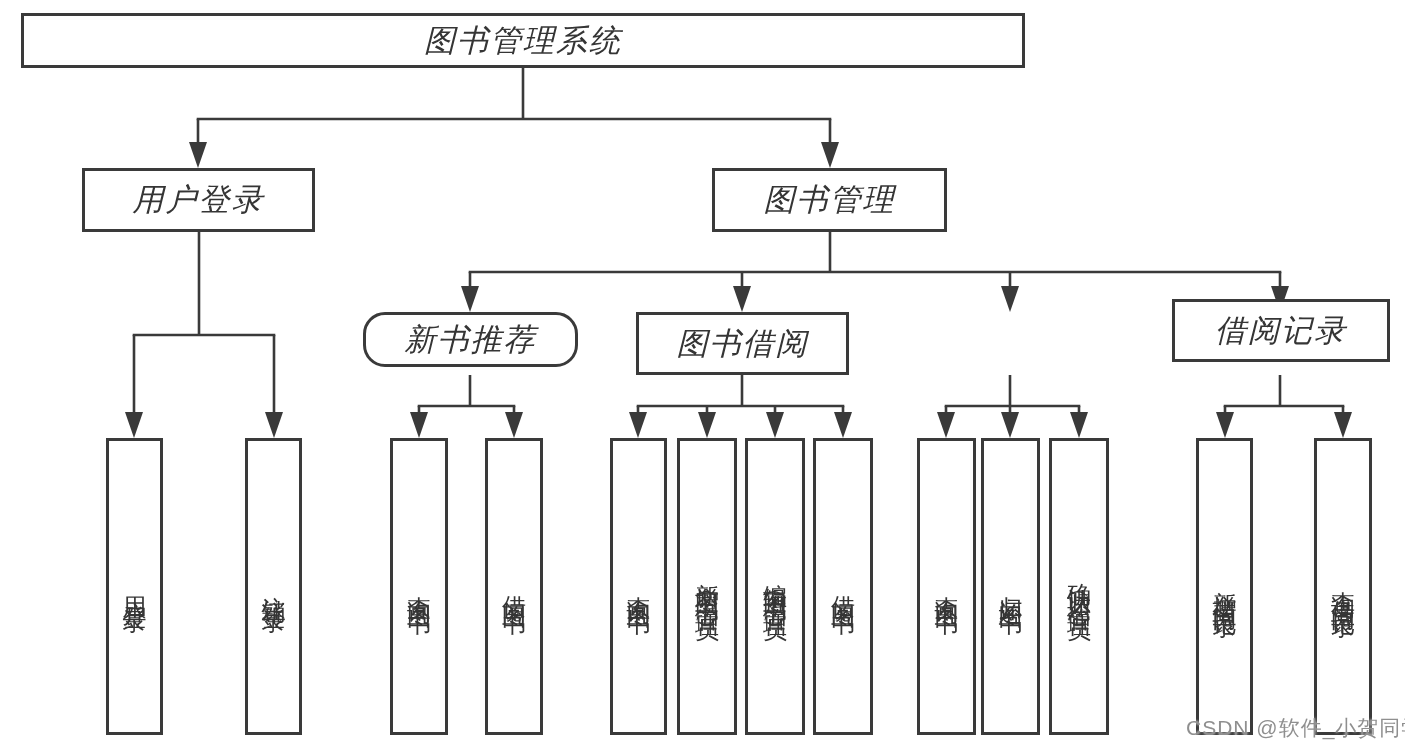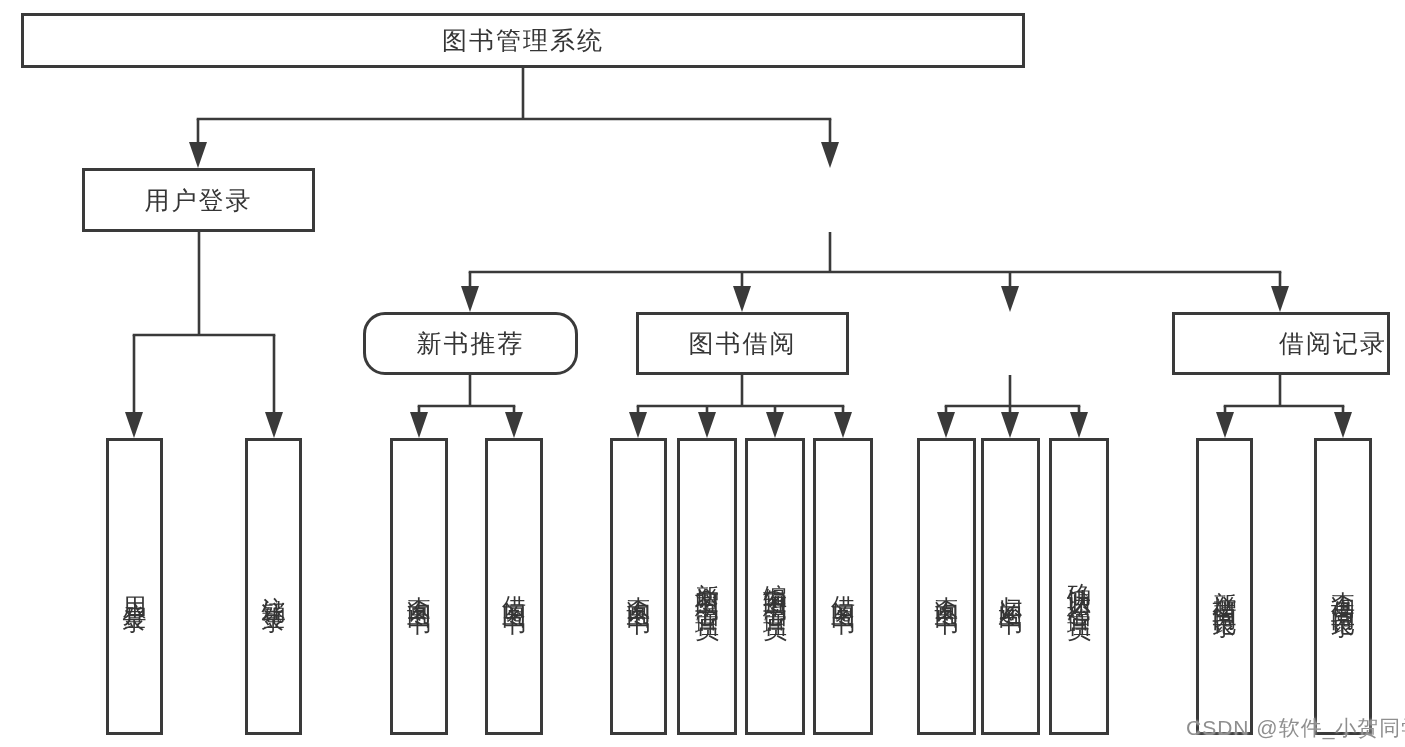--- a/index.html
+++ b/index.html
@@ -12,38 +12,38 @@
   svg.connectors{position:absolute;left:0;top:0;z-index:1;}
   .node{
     position:absolute;
     background:#ffffff;
     border:3px solid #3a3a3a;
     box-sizing:border-box;
     display:flex;align-items:center;justify-content:center;
     z-index:2;
   }
   .node .hlabel{
-    font-size:25px;color:#353535;letter-spacing:2px;white-space:nowrap;
+    font-size:31px;color:#353535;letter-spacing:2px;white-space:nowrap;font-style:italic;
   }
   .leaf .vlabel{
     writing-mode:vertical-rl;
     text-orientation:mixed;
     font-size:24px;color:#353535;
     letter-spacing:5px;
     line-height:1;
     white-space:nowrap;
   }
   
   #node-root{left:21px;top:13px;width:1004px;height:55px;}
   #node-user-login{left:82px;top:168px;width:233px;height:64px;}
   #node-book-management{left:712px;top:168px;width:235px;height:64px;}
-  #node-new-book-recommendation{left:363px;top:312px;width:215px;height:63px;border-radius:22px;}
+  #node-new-book-recommendation{left:363px;top:312px;width:215px;height:55px;border-radius:22px;}
   #node-book-borrowing{left:636px;top:312px;width:213px;height:63px;text-align:center;}
   #node-current-borrowing{left:903px;top:312px;width:214px;height:63px;}
-  #node-borrowing-records{left:1172px;top:312px;width:218px;height:63px;justify-content:flex-end;}
+  #node-borrowing-records{left:1172px;top:299px;width:218px;height:63px;}
   .leaf{top:438px;height:297px;}
   #leaf-user-login{left:106px;width:57px;}
   #leaf-logout{left:245px;width:57px;}
   #leaf-query-books-recommend{left:390px;width:58px;}
   #leaf-borrow-books-recommend{left:485px;width:58px;}
   #leaf-query-books-borrowing{left:610px;width:57px;}
   #leaf-add-book-admin{left:677px;width:60px;}
   #leaf-edit-book-admin{left:745px;width:60px;}
   #leaf-borrow-books-borrowing{left:813px;width:60px;}
   #leaf-query-books-current{left:917px;width:59px;}
@@ -128,20 +128,23 @@
     </g>
   </svg>
 
   <div class="node" id="node-root">
     <span class="hlabel">图书管理系统</span>
   </div>
 
   <div class="node" id="node-user-login">
     <span class="hlabel">用户登录</span>
   </div>
+  <div class="node" id="node-book-management">
+    <span class="hlabel">图书管理</span>
+  </div>
 
   <div class="node" id="node-new-book-recommendation">
     <span class="hlabel">新书推荐</span>
   </div>
   <div class="node" id="node-book-borrowing">
     <span class="hlabel">图书借阅</span>
   </div>
   <div class="node" id="node-borrowing-records">
     <span class="hlabel">借阅记录</span>
   </div>

